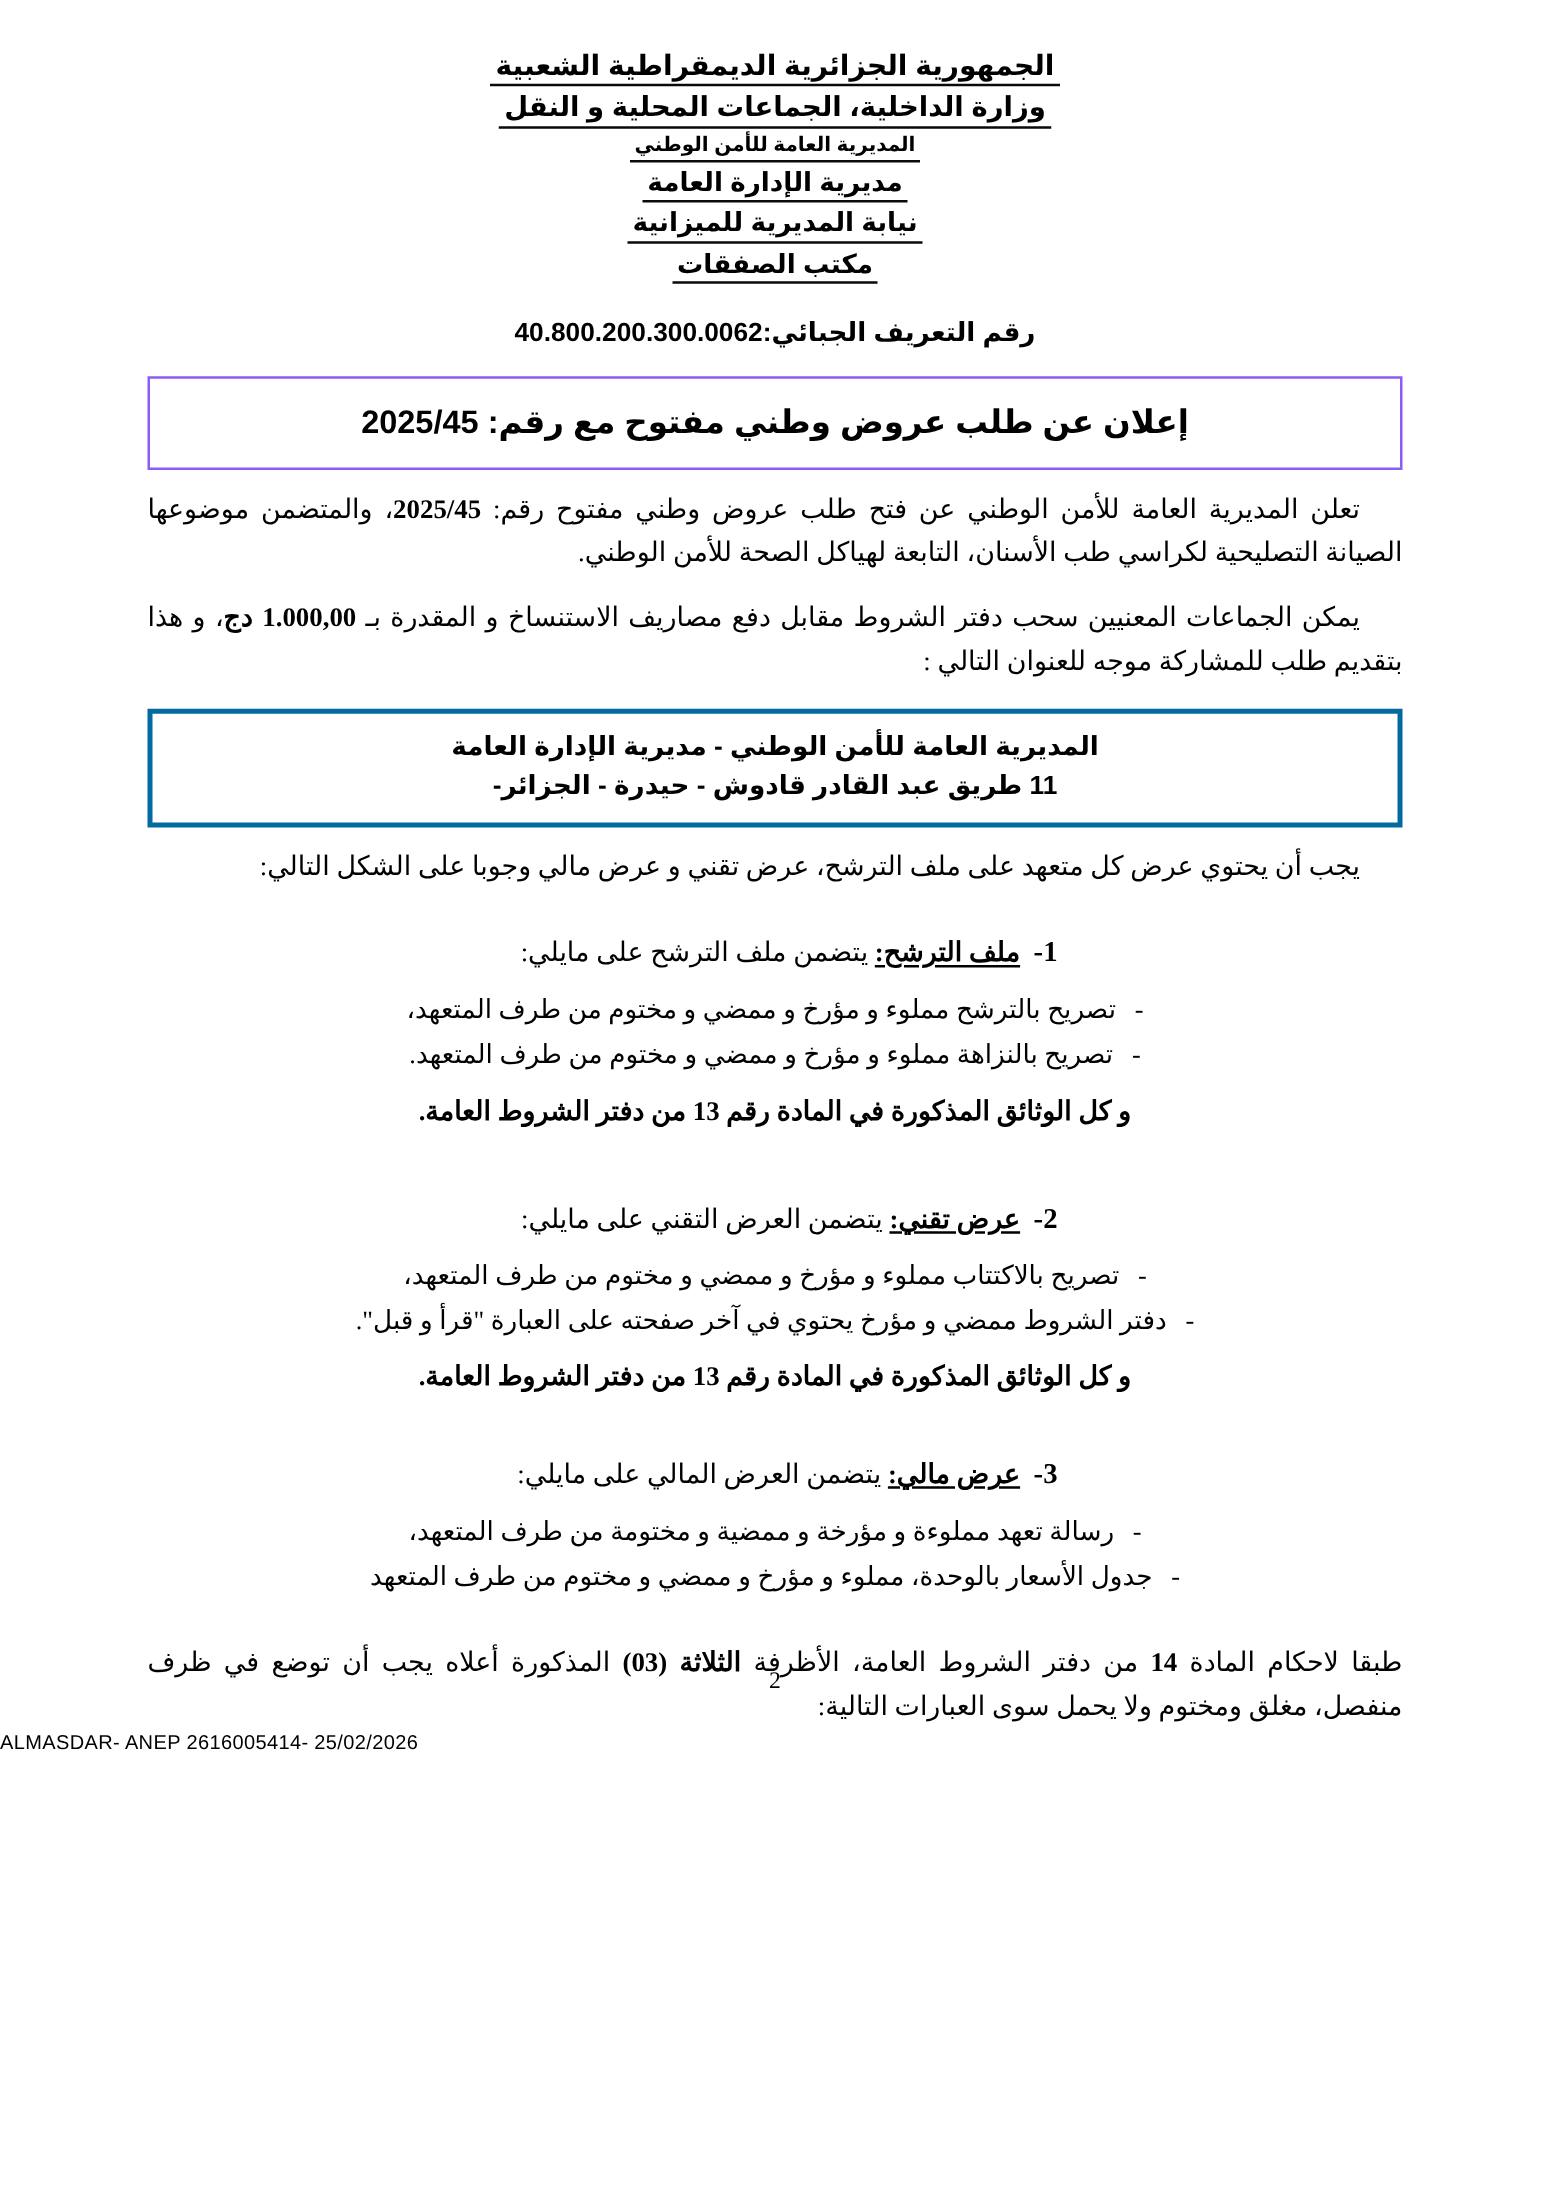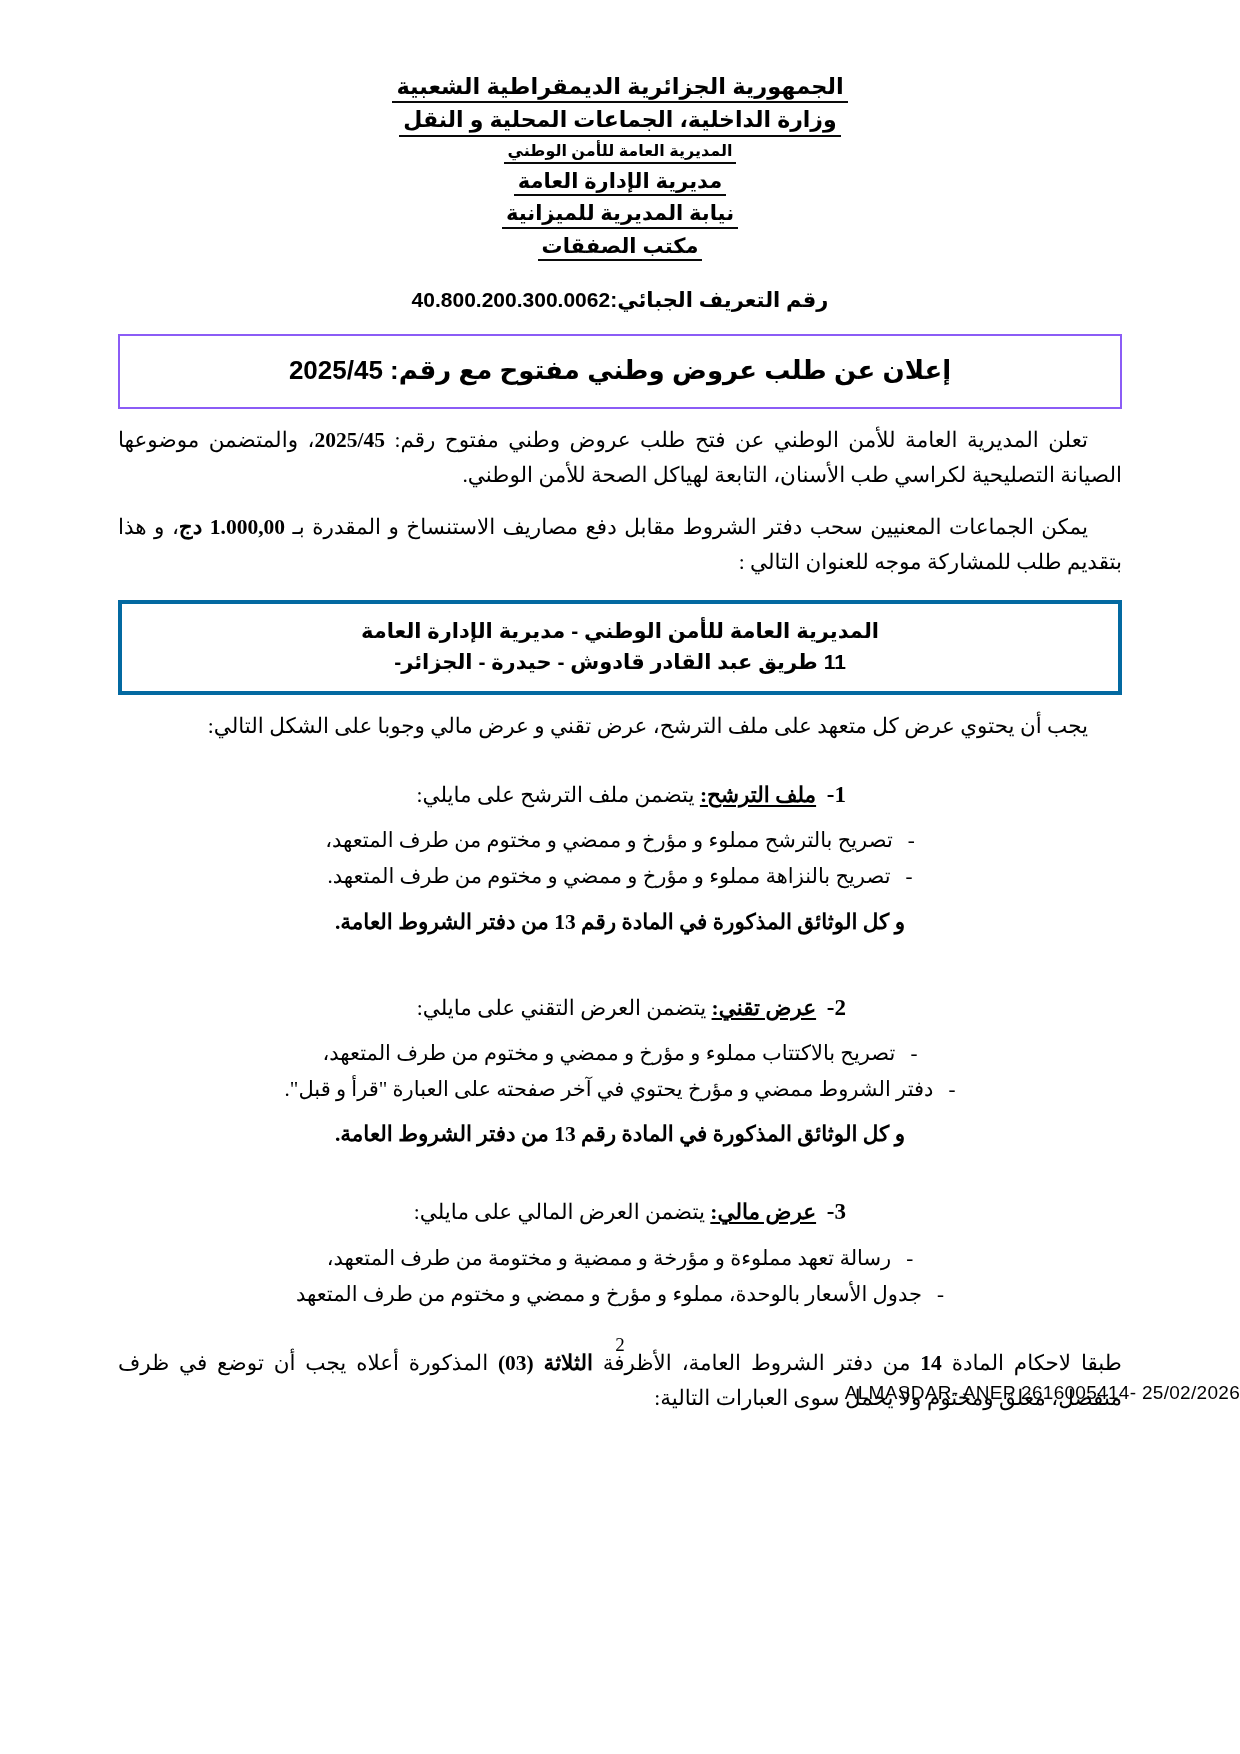--- a/index.html
+++ b/index.html
@@ -12,21 +12,21 @@
     height: 1754px;
     font-family: "Liberation Serif", "DejaVu Serif", serif;
     color: #000000;
     position: relative;
     overflow: hidden;
   }
   .page {
     width: 1240px;
     height: 1430px;
     box-sizing: border-box;
-    padding: 74px 118px 0 118px;
+    padding: 40px 118px 0 118px;
     position: relative;
   }
 
   
   .letterhead {
     text-align: center;
     margin: 0 auto;
     width: 100%;
   }
   .lh-line {
@@ -177,24 +177,24 @@
     bottom: 74px;
     text-align: center;
     font-family: "Liberation Serif", "DejaVu Serif", serif;
     font-size: 19px;
   }
   .footer-ref {
     position: absolute;
     left: 0;
     right: 0;
     bottom: 26px;
-    text-align: right;
+    text-align: left;
     direction: ltr;
     font-family: "Liberation Sans", "DejaVu Sans", sans-serif;
-    font-size: 19px;
+    font-size: 16px;
     letter-spacing: 0.3px;
   }
 
   .s1 { margin-top: 34px; }
   .s2 { margin-top: 56px; }
   .s3 { margin-top: 48px; }
 </style>
 </head>
 <body>
 

